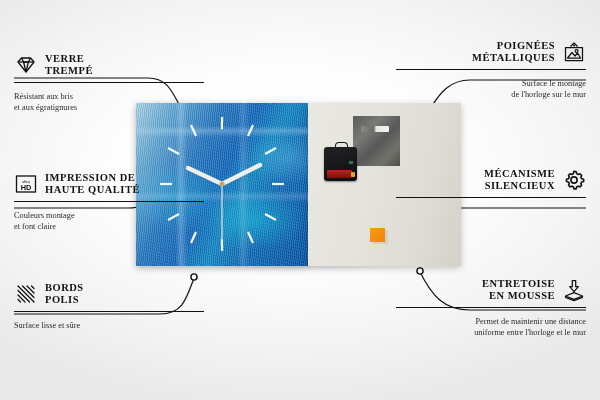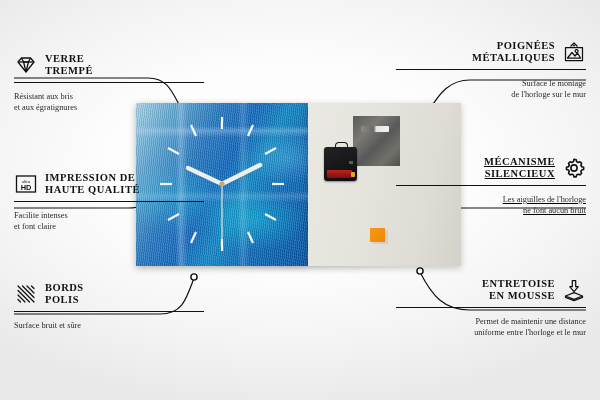--- a/index.html
+++ b/index.html
@@ -41,21 +41,21 @@
   .feature.right .desc{text-align:right;}
 
   .ico{width:24px;height:24px;flex:0 0 24px;display:block;}
   .ico svg{display:block;width:24px;height:24px;}
 
   
   #f-verre   {top:53px;}
   #f-impr    {top:172px;}
   #f-bords   {top:282px;}
   #f-poign   {top:40px;}
-  #f-meca    {top:156px;text-decoration:underline;}
+  #f-meca    {top:168px;}
   #f-entre   {top:278px;}
 
   
   #links{position:absolute;inset:0;width:600px;height:400px;pointer-events:none;}
 
   
   #product{
     position:absolute;left:136px;top:103px;width:325px;height:163px;
   }
   #prod-shadow{
@@ -223,40 +223,40 @@
       <span class="ico">
         <svg viewBox="0 0 24 24">
           <rect x="2.5" y="4" width="19" height="16" fill="none" stroke="#111" stroke-width="1.3"></rect>
           <text x="12" y="11.2" font-family="Liberation Sans, sans-serif" font-size="4.2" text-anchor="middle" fill="#111">ultra</text>
           <text x="12" y="17.6" font-family="Liberation Sans, sans-serif" font-size="7.4" font-weight="bold" text-anchor="middle" fill="#111">HD</text>
         </svg>
       </span>
       <span class="title"><span>IMPRESSION DE</span><br><span>HAUTE QUALITÉ</span></span>
     </div>
     <div class="rule"></div>
-    <div class="desc"><span>Facilite intenses</span><br><span>et font claire</span></div>
+    <div class="desc"><span>Couleurs montage</span><br><span>et font claire</span></div>
   </div>
 
   <div class="feature left" id="f-bords">
     <div class="head">
       <span class="ico">
         <svg viewBox="0 0 24 24" stroke="#111" stroke-width="1.25" stroke-linecap="round">
           <path d="M4 4 L20 20"></path>
           <path d="M4 8.5 L15.5 20"></path>
             <path d="M4 13 L11 20"></path>
             <path d="M4 17.5 L6.5 20"></path>
           <path d="M8.5 4 L20 15.5"></path>
             <path d="M13 4 L20 11"></path>
             <path d="M17.5 4 L20 6.5"></path>
         </svg>
       </span>
       <span class="title"><span>BORDS</span><br><span>POLIS</span></span>
     </div>
     <div class="rule"></div>
-    <div class="desc"><span>Surface bruit et sûre</span></div>
+    <div class="desc"><span>Surface lisse et sûre</span></div>
   </div>
 
   <div class="feature right" id="f-poign">
     <div class="head">
       <span class="title"><span>POIGNÉES</span><br><span>MÉTALLIQUES</span></span>
       <span class="ico">
         <svg viewBox="0 0 24 24" fill="none" stroke="#111" stroke-width="1.25" stroke-linejoin="round">
           <path d="M8.5 6.5 L12 3 L15.5 6.5"></path>
           <circle cx="12" cy="5.6" r="1" fill="#111" stroke="none"></circle>
           <rect x="3.5" y="7.5" width="17" height="13"></rect>
@@ -273,21 +273,20 @@
     <div class="head">
       <span class="title"><span>MÉCANISME</span><br><span>SILENCIEUX</span></span>
       <span class="ico">
         <svg viewBox="0 0 24 24" fill="none" stroke="#111" stroke-width="1.6" stroke-linejoin="round">
           <path d="M12 3.2 l2.2 .55 .45 1.9 1.5 .87 1.85-.72 1.6 1.6 -.72 1.85 .87 1.5 1.9 .45 0 2.26 -1.9 .45 -.87 1.5 .72 1.85 -1.6 1.6 -1.85-.72 -1.5 .87 -.45 1.9 -2.26 0 -.45-1.9 -1.5-.87 -1.85 .72 -1.6-1.6 .72-1.85 -.87-1.5 -1.9-.45 0-2.26 1.9-.45 .87-1.5 -.72-1.85 1.6-1.6 1.85 .72 1.5-.87 .45-1.9 Z"></path>
           <circle cx="12" cy="12" r="3.1"></circle>
         </svg>
       </span>
     </div>
     <div class="rule"></div>
-    <div class="desc"><span>Les aiguilles de l'horloge</span><br><span>ne font aucun bruit</span></div>
   </div>
 
   <div class="feature right" id="f-entre">
     <div class="head">
       <span class="title"><span>ENTRETOISE</span><br><span>EN MOUSSE</span></span>
       <span class="ico">
         <svg viewBox="0 0 24 24" fill="none" stroke="#111" stroke-width="1.25" stroke-linejoin="round">
           <path d="M10.3 2.5 h3.4 v6.2 h2.6 L12 13.6 L7.7 8.7 h2.6 Z"></path>
           <path d="M12 14.6 L3.5 18 L12 21.4 L20.5 18 Z"></path>
           <path d="M3.5 18 v1.3 L12 22.7 L20.5 19.3 V18"></path>

